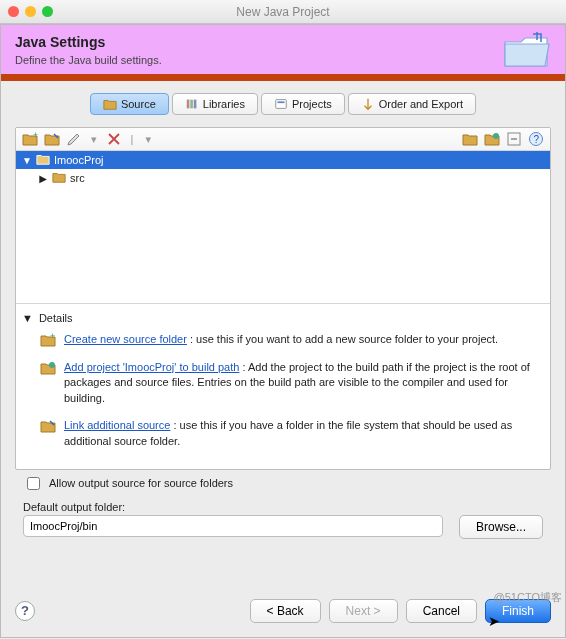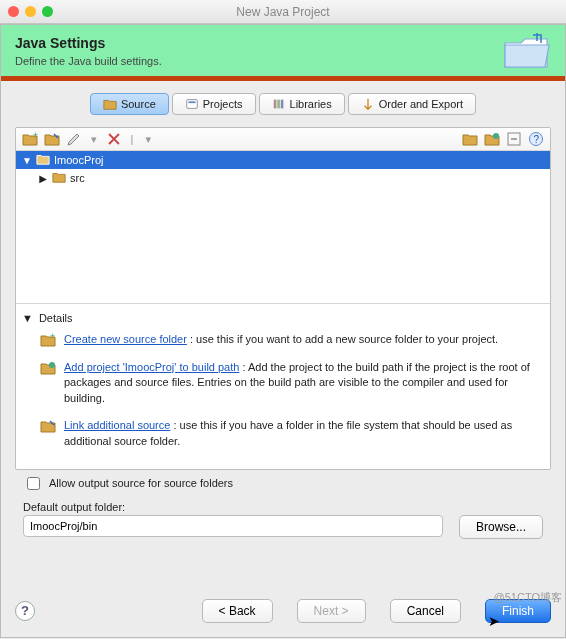--- a/index.html
+++ b/index.html
@@ -28,25 +28,25 @@
   .dot.yel { background: #febc2e; }
   .dot.grn { background: #28c840; }
   .titlebar-title { position: absolute; left: 50%; transform: translateX(-50%); font-size: 12px; color: #888; }
   .dialog {
     background: #fff;
     margin: 0;
     border: 1px solid #bbb;
   }
   .header {
     padding: 10px 14px;
-    background: #86efac;
+    background: #f0abfc;
     display: flex;
     justify-content: space-between;
     align-items: center;
-    border-bottom: 5px solid #c2410c;
+    border-bottom: 7px solid #c2410c;
     height: 56px;
   }
   .header h1 { font-size: 14px; font-weight: bold; margin: 0 0 4px 0; }
   .header p { font-size: 11px; margin: 0; color: #444; }
   .folder-icon { width: 48px; height: 40px; }
   .body {
     background: #ececec;
     padding: 12px 14px 4px;
   }
   .tabs {
@@ -138,21 +138,21 @@
     color: #fff;
     border-color: #1a5fc0;
   }
   .footer {
     display:flex;
     justify-content:space-between;
     align-items:center;
     padding: 10px 14px 14px;
     background:#ececec;
   }
-  .footer-right { display:flex; gap:24px;justify-content:space-between; }
+  .footer-right { display:flex; gap:8px;justify-content:space-between; }
   .help {
     width: 20px; height:20px; border-radius:50%;
     border:1px solid #9aa; display:flex; align-items:center; justify-content:center;
     color:#557; font-weight:bold; font-size:13px; background:#fff;
   }
   .sep { color:#999; margin:0 3px; }
   .watermark { position:absolute; right:4px; bottom:34px; font-size:11px; color:#999; pointer-events:none;}
   .cursor { position:absolute; left:488px; top:613px; font-size:14px; color:#000; pointer-events:none;}
 </style>
 </head>
@@ -186,35 +186,35 @@
         <span class="ticon">
           <svg viewBox="0 0 16 16">
               <path d="M1 4h5l1 1h8v9H1z" fill="#d9a94a" stroke="#a57b28"></path>
             </svg>
         </span>
         <span>Source</span>
       </div>
       <div class="tab">
         <span class="ticon">
           <svg viewBox="0 0 16 16">
-              <rect x="2" y="3" width="12" height="10" rx="1" fill="#fff" stroke="#888"></rect>
-              <rect x="4" y="5" width="8" height="2" fill="#5a8ac8"></rect>
-            </svg>
-        </span>
-        <span>Projects</span>
-      </div>
-      <div class="tab">
-        <span class="ticon">
-          <svg viewBox="0 0 16 16">
               <rect x="2" y="3" width="3" height="10" fill="#b88"></rect>
               <rect x="6" y="3" width="3" height="10" fill="#8b8"></rect>
               <rect x="10" y="3" width="3" height="10" fill="#88b"></rect>
             </svg>
         </span>
         <span>Libraries</span>
+      </div>
+      <div class="tab">
+        <span class="ticon">
+          <svg viewBox="0 0 16 16">
+              <rect x="2" y="3" width="12" height="10" rx="1" fill="#fff" stroke="#888"></rect>
+              <rect x="4" y="5" width="8" height="2" fill="#5a8ac8"></rect>
+            </svg>
+        </span>
+        <span>Projects</span>
       </div>
       <div class="tab">
         <span class="ticon">
           <svg viewBox="0 0 16 16">
               <path d="M4 10l4 4 4-4M8 2v12" stroke="#cc8822" stroke-width="1.5" fill="none"></path>
             </svg>
         </span>
         <span>Order and Export</span>
       </div>
     </div>

